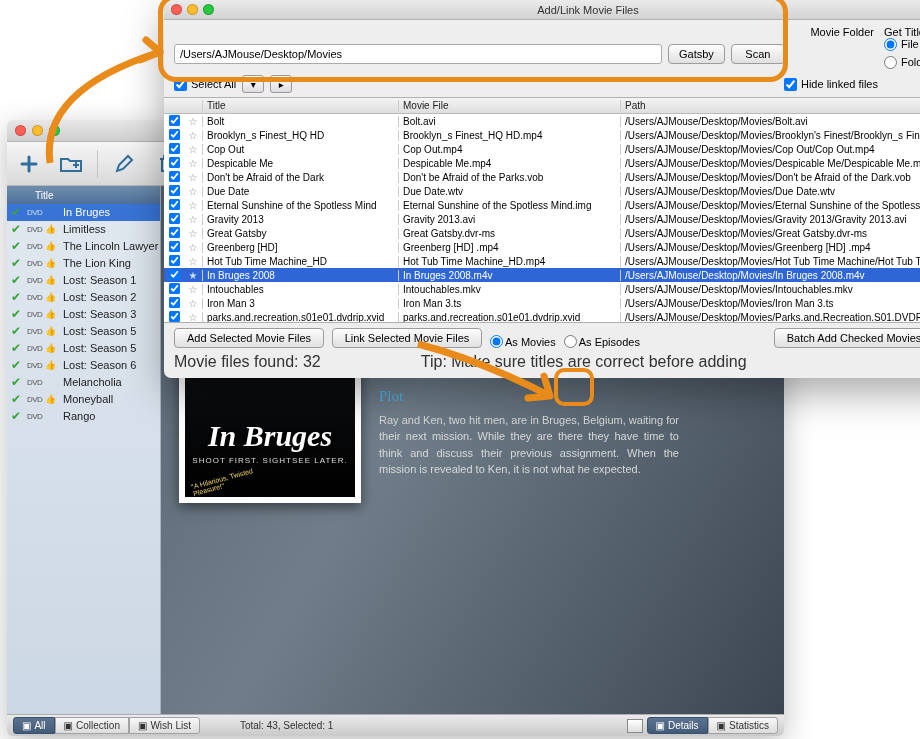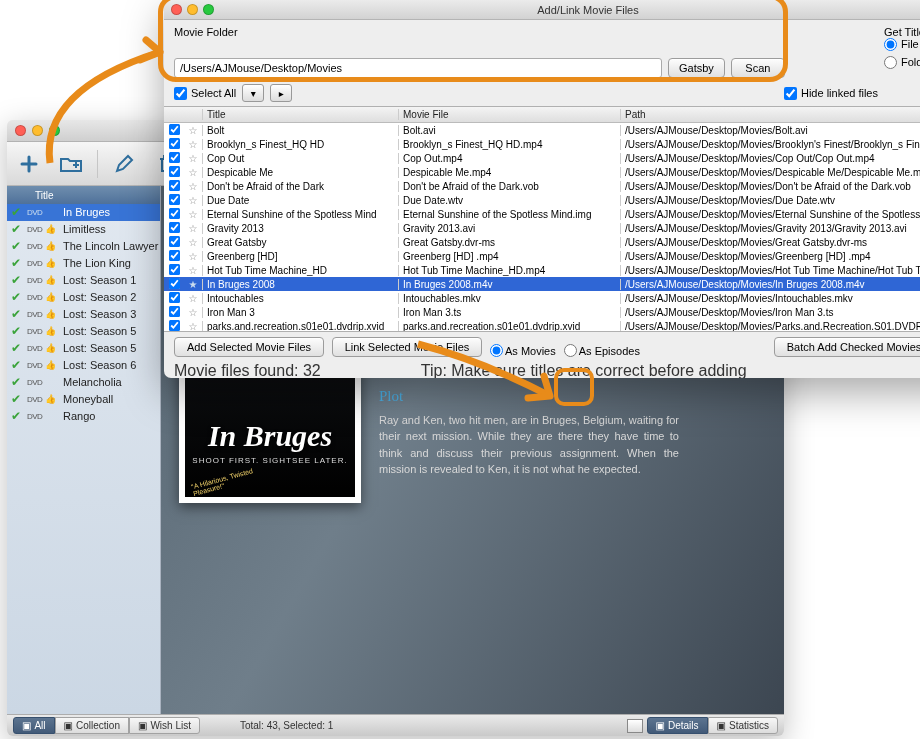--- a/index.html
+++ b/index.html
@@ -60,21 +60,21 @@
 .status-tab:first-child{ border-radius:3px 0 0 3px;} .status-tab:last-child{ border-radius:0 3px 3px 0;}
 .status-text { margin-left:40px; }
 .status-r { margin-left:auto; display:flex; align-items:center; gap:4px; padding-right:6px; }
 
 
 .dialog { position:absolute; left:164px; top:0; width:848px; height:378px; background:#eee; border-radius:7px; box-shadow: 0 14px 40px rgba(0,0,0,.35); overflow:hidden; z-index:40; }
 .dlg-titlebar { height:20px; background:linear-gradient(#ebebeb,#d2d2d2); border-bottom:1px solid #b4b4b4; display:flex; align-items:center; justify-content:center; font-size:11px; color:#333; position:relative; }
 .dlg-titlebar .traffic-group { position:absolute; left:7px; display:flex; gap:5px; }
 .dlg-top { padding:6px 10px 4px 10px; display:flex; gap:10px; font-size:11px; }
 .dlg-top-left { flex:1; }
-.dlg-top-left label { display:block; margin-bottom:20px; }
+.dlg-top-left label { display:block; margin-bottom:6px;text-align:right; }
 .path-input { width: 488px; height:20px; border:1px solid #aaa; border-radius:3px; padding:2px 5px; font-size:11px; background:#fff; }
 .mac-btn { height:20px; min-width:54px; background:linear-gradient(#fdfdfd,#e0e0e0); border:1px solid #9c9c9c; border-radius:4px; font-size:11px; padding:0 10px; box-shadow: inset 0 1px 0 #fff; }
 .dlg-top-right { width:118px; font-size:11px; }
 .radio-row, .chk-row { display:flex; align-items:flex-start; gap:4px; font-size:11px; }
 .dlg-subrow { display:flex; align-items:center; gap:6px; padding: 2px 10px 4px 10px; font-size:11px; }
 .mini-btn { width:22px; height:18px; background:linear-gradient(#fff,#ddd); border:1px solid #999; border-radius:3px; font-size:10px; display:flex;align-items:center;justify-content:center; }
 .spacer { flex:1; }
 .help-btn { width:18px; height:18px; border:1px solid #999; border-radius:50%; font-size:11px; text-align:center; line-height:16px; background:linear-gradient(#fff,#ddd); }
 
 .file-table { border-top:1px solid #b0b0b0; border-bottom:1px solid #b0b0b0; background:#fff; height:226px; overflow:hidden; font-size:10px; }
@@ -394,21 +394,21 @@
           <div class="col-chk"><input type="checkbox" checked="" style=""></div>
           <div class="col-star">☆</div>
           <div class="col-title">Despicable Me</div>
           <div class="col-file">Despicable Me.mp4</div>
           <div class="col-path">/Users/AJMouse/Desktop/Movies/Despicable Me/Despicable Me.mp</div>
         </div>
         <div class="ft-row">
           <div class="col-chk"><input type="checkbox" checked="" style=""></div>
           <div class="col-star">☆</div>
           <div class="col-title">Don't be Afraid of the Dark</div>
-          <div class="col-file">Don't be Afraid of the Dark.vob</div>
+          <div class="col-file">Don't be Afraid of the Parks.vob</div>
           <div class="col-path">/Users/AJMouse/Desktop/Movies/Don't be Afraid of the Dark.vob</div>
         </div>
         <div class="ft-row">
           <div class="col-chk"><input type="checkbox" checked="" style=""></div>
           <div class="col-star">☆</div>
           <div class="col-title">Due Date</div>
           <div class="col-file">Due Date.wtv</div>
           <div class="col-path">/Users/AJMouse/Desktop/Movies/Due Date.wtv</div>
         </div>
         <div class="ft-row">

